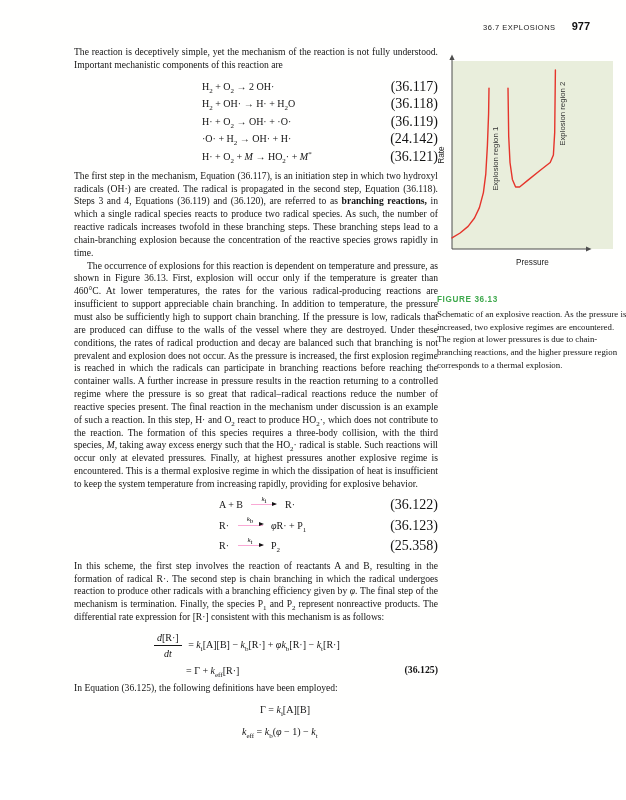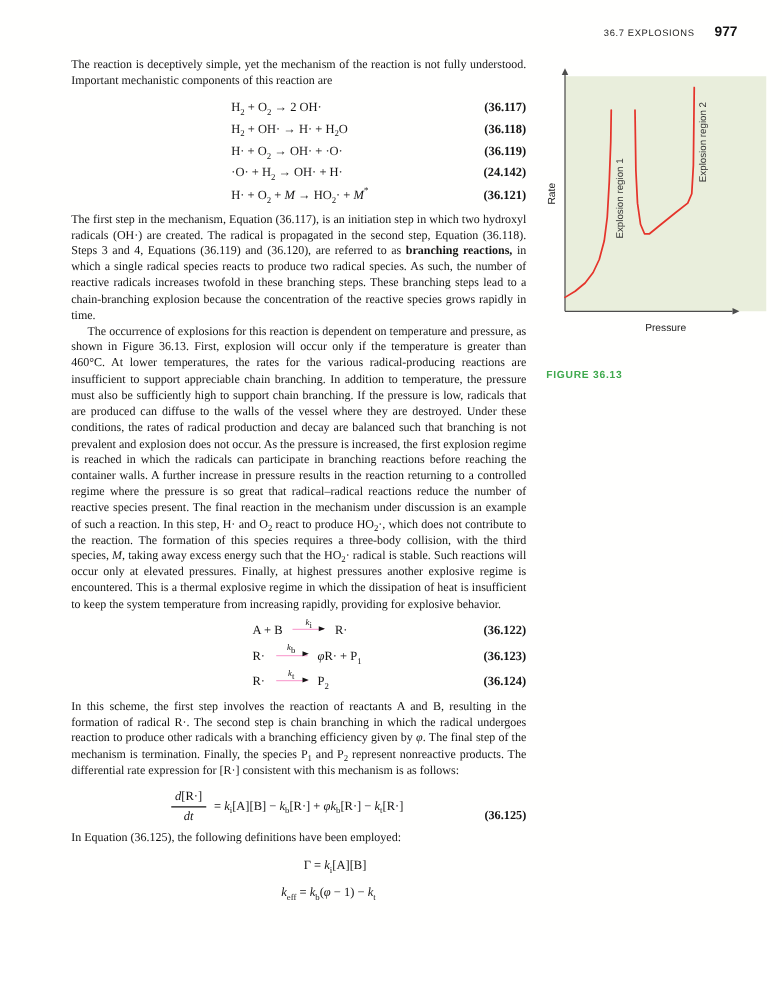--- a/index.html
+++ b/index.html
@@ -7,34 +7,34 @@
     position:relative;width:626px;height:752px;background:#fffffe;overflow:hidden;
     font-family:"Liberation Serif",serif;color:#141414;
   }
   
   .runhead{position:absolute;top:20px;right:36px;display:flex;align-items:baseline;
     font-family:"Liberation Sans",sans-serif;}
   .runhead .sec{font-size:7.5px;letter-spacing:0.5px;color:#222;}
   .runhead .pagenum{font-size:11px;font-weight:bold;margin-left:16px;color:#111;}
 
   
-  .text-col{position:absolute;left:57px;top:46px;width:364px;font-size:9.6px;
+  .text-col{position:absolute;left:74px;top:46px;width:364px;font-size:9.6px;
     line-height:12.85px;text-align:justify;}
   .text-col p{margin:0;}
   p.indent{text-indent:13px;}
   sub{font-size:7px;line-height:0;}
   sup{font-size:7px;line-height:0;}
 
   
   .eqblock{margin:8px 0 7px 0;}
   .eqblock1{padding-left:128px;}
   .eqblock2{padding-left:145px;margin-top:7px;margin-bottom:6px;}
   .eqrow{display:flex;align-items:flex-start;font-size:10px;line-height:13px;margin:4.5px 0;}
   .eqblock2 .eqrow{margin:7.5px 0;}
-  .eqnum{margin-left:auto;font-weight:bold;font-size:10px;}
+  .eqnum{margin-left:auto;font-weight:normal;font-size:14px;}
 
   
   .rarr{display:inline-block;position:relative;width:25px;height:1px;background:#f9a8d4;
     vertical-align:3px;margin:0 6px;}
   .rarr:after{content:'';position:absolute;right:-1px;top:-2.5px;width:0;height:0;
     border-left:5px solid #141414;border-top:2.5px solid transparent;border-bottom:2.5px solid transparent;}
   .rarr .k{position:absolute;bottom:2.5px;left:50%;transform:translateX(-50%);
     font-size:7px;line-height:1;white-space:nowrap;}
 
   
@@ -107,28 +107,29 @@
       <div class="eqrow">
         <span>A + B <span class="rarr"><span class="k"><i>k</i><sub>i</sub></span></span> R·</span>
         <span class="eqnum">(36.122)</span>
       </div>
       <div class="eqrow">
         <span>R· <span class="rarr"><span class="k"><i>k</i><sub>b</sub></span></span> <i>φ</i>R· + P<sub>1</sub></span>
         <span class="eqnum">(36.123)</span>
       </div>
       <div class="eqrow">
         <span>R· <span class="rarr"><span class="k"><i>k</i><sub>t</sub></span></span> P<sub>2</sub></span>
-        <span class="eqnum">(36.124)</span>
+        <span class="eqnum">(25.358)</span>
       </div>
     </div>
 
     <p class="para-space">In this scheme, the first step involves the reaction of reactants A and B, resulting in the formation of radical R·. The second step is chain branching in which the radical undergoes reaction to produce other radicals with a branching efficiency given by <i>φ</i>. The final step of the mechanism is termination. Finally, the species P<sub>1</sub> and P<sub>2</sub> represent nonreactive products. The differential rate expression for [R·] consistent with this mechanism is as follows:</p>
 
     <div class="rate-block">
       <div class="rate-l1"><span class="frac"><span class="fnum"><i>d</i>[R·]</span><span class="fden"><i>dt</i></span></span> = <i>k</i><sub>i</sub>[A][B] − <i>k</i><sub>b</sub>[R·] + <i>φk</i><sub>b</sub>[R·] − <i>k</i><sub>t</sub>[R·]</div>
+      <div class="rate-l2">= Γ + <i>k</i><sub>eff</sub>[R·]</div>
       <span class="rate-num">(36.125)</span>
     </div>
 
     <p class="para-space">In Equation (36.125), the following definitions have been employed:</p>
 
     <div class="def-block">
       <div class="def-line1">Γ = <i>k</i><sub>i</sub>[A][B]</div>
       <div class="def-line2"><i>k</i><sub>eff</sub> = <i>k</i><sub>b</sub>(<i>φ</i> − 1) − <i>k</i><sub>t</sub></div>
     </div>
 
@@ -142,15 +143,16 @@
         <line x1="15" y1="196" x2="149" y2="196" stroke="#4d4d4d" stroke-width="1"></line>
         <polygon points="149,193.4 149,198.6 154.5,196" fill="#4d4d4d"></polygon>
         <polyline points="15.0,184.9 23.1,180.0 31.1,173.4 37.5,165.0 42.4,154.6 46.4,139.6 48.8,120.8 50.4,92.6 51.6,60.6 52.0,35.1" fill="none" stroke="#e5342b" stroke-width="1.4" stroke-linejoin="round" stroke-linecap="round"></polyline>
         <polyline points="71.0,35.1 71.7,83.2 73.0,109.5 75.4,126.4 78.6,134.0 82.6,134.0 90.7,127.4 103.6,117.0 113.2,109.5 116.4,102.0 117.7,79.4 118.4,17.0" fill="none" stroke="#e5342b" stroke-width="1.4" stroke-linejoin="round" stroke-linecap="round"></polyline>
         <text x="61.046" y="105.76" font-size="7.8" fill="#333" text-anchor="middle" transform="rotate(-90 61.046 105.76)">Explosion region 1</text>
         <text x="127.69999999999999" y="60.640000000000015" font-size="7.8" fill="#333" text-anchor="middle" transform="rotate(-90 127.69999999999999 60.640000000000015)">Explosion region 2</text>
         <text x="7" y="102" font-size="8.2" fill="#222" text-anchor="middle" transform="rotate(-90 7 102)">Rate</text>
         <text x="95.5" y="212" font-size="8.2" fill="#222" text-anchor="middle">Pressure</text>
       </svg>
     <div class="fig-label" style="color: rgb(63, 169, 77);">FIGURE 36.13</div>
+    <div class="fig-caption">Schematic of an explosive reaction. As the pressure is increased, two explosive regimes are encountered. The region at lower pressures is due to chain-branching reactions, and the higher pressure region corresponds to a thermal explosion.</div>
   </div>
 
 </div>
 
 </body></html>

